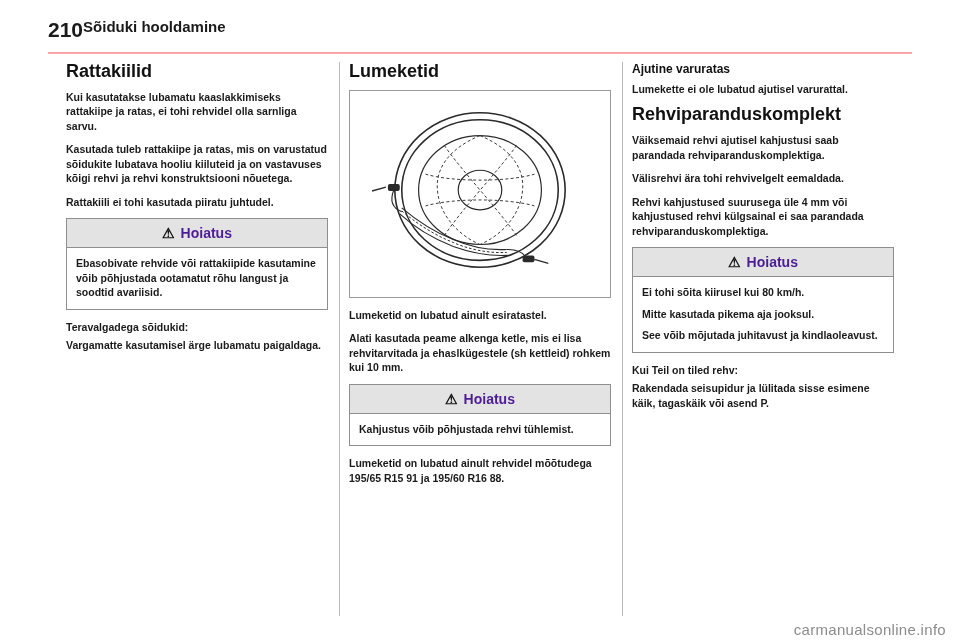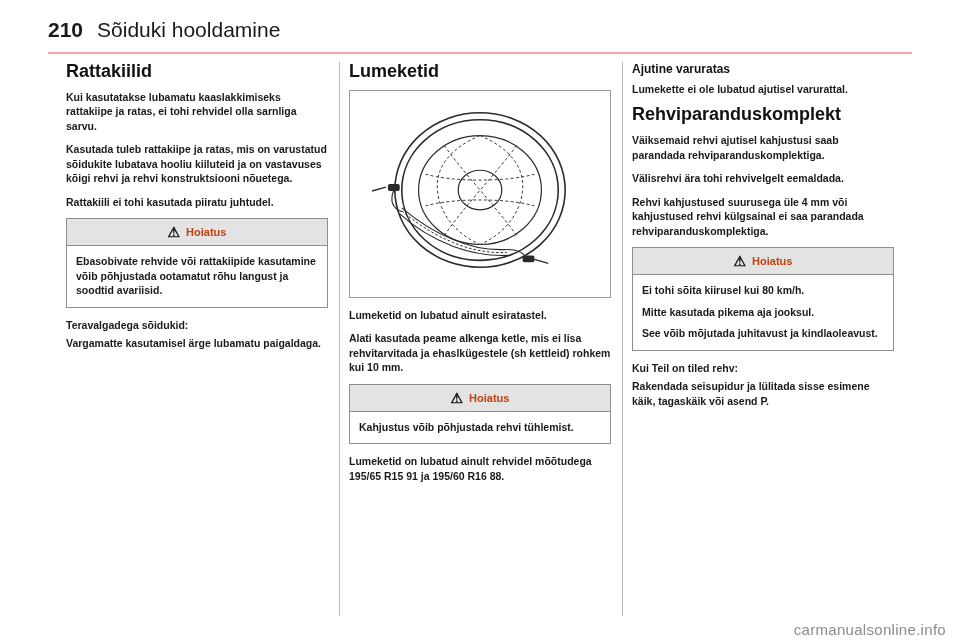--- a/index.html
+++ b/index.html
@@ -27,23 +27,23 @@
     display: flex;
     align-items: flex-start;
   }
   .header .page-num {
     font-size: 21px;
     font-weight: bold;
     letter-spacing: 0px;
     color: #1a1a1a;
   }
   .header .chapter {
-    font-size: 21px;
-    font-weight: normal;
-    margin-left: 14px;
+    font-size: 15px;
+    font-weight: bold;
+    margin-left: 0;
     color: #1a1a1a;
   }
   .columns {
     position: absolute;
     top: 62px;
     left: 48px;
     right: 48px;
     bottom: 26px;
     display: flex;
     gap: 0;
@@ -104,23 +104,23 @@
     gap: 6px;
     padding: 6px 4px;
   }
   .warnbox .warnhead .wicon {
     font-size: 14px;
     line-height: 1;
     font-weight: bold;
     color: #111;
   }
   .warnbox .warnhead .wtitle {
-    font-size: 11px;
-    font-weight: bold;
-    color: #c2410c;
+    font-size: 14px;
+    font-weight: bold;
+    color: #4c1d95;
   }
   .warnbox .warnbody {
     padding: 8px 9px 9px 9px;
   }
   .warnbox .warnbody p {
     font-size: 10.5px;
     font-weight: bold;
     line-height: 1.38;
     margin: 0 0 7px 0;
     color: #1a1a1a;

